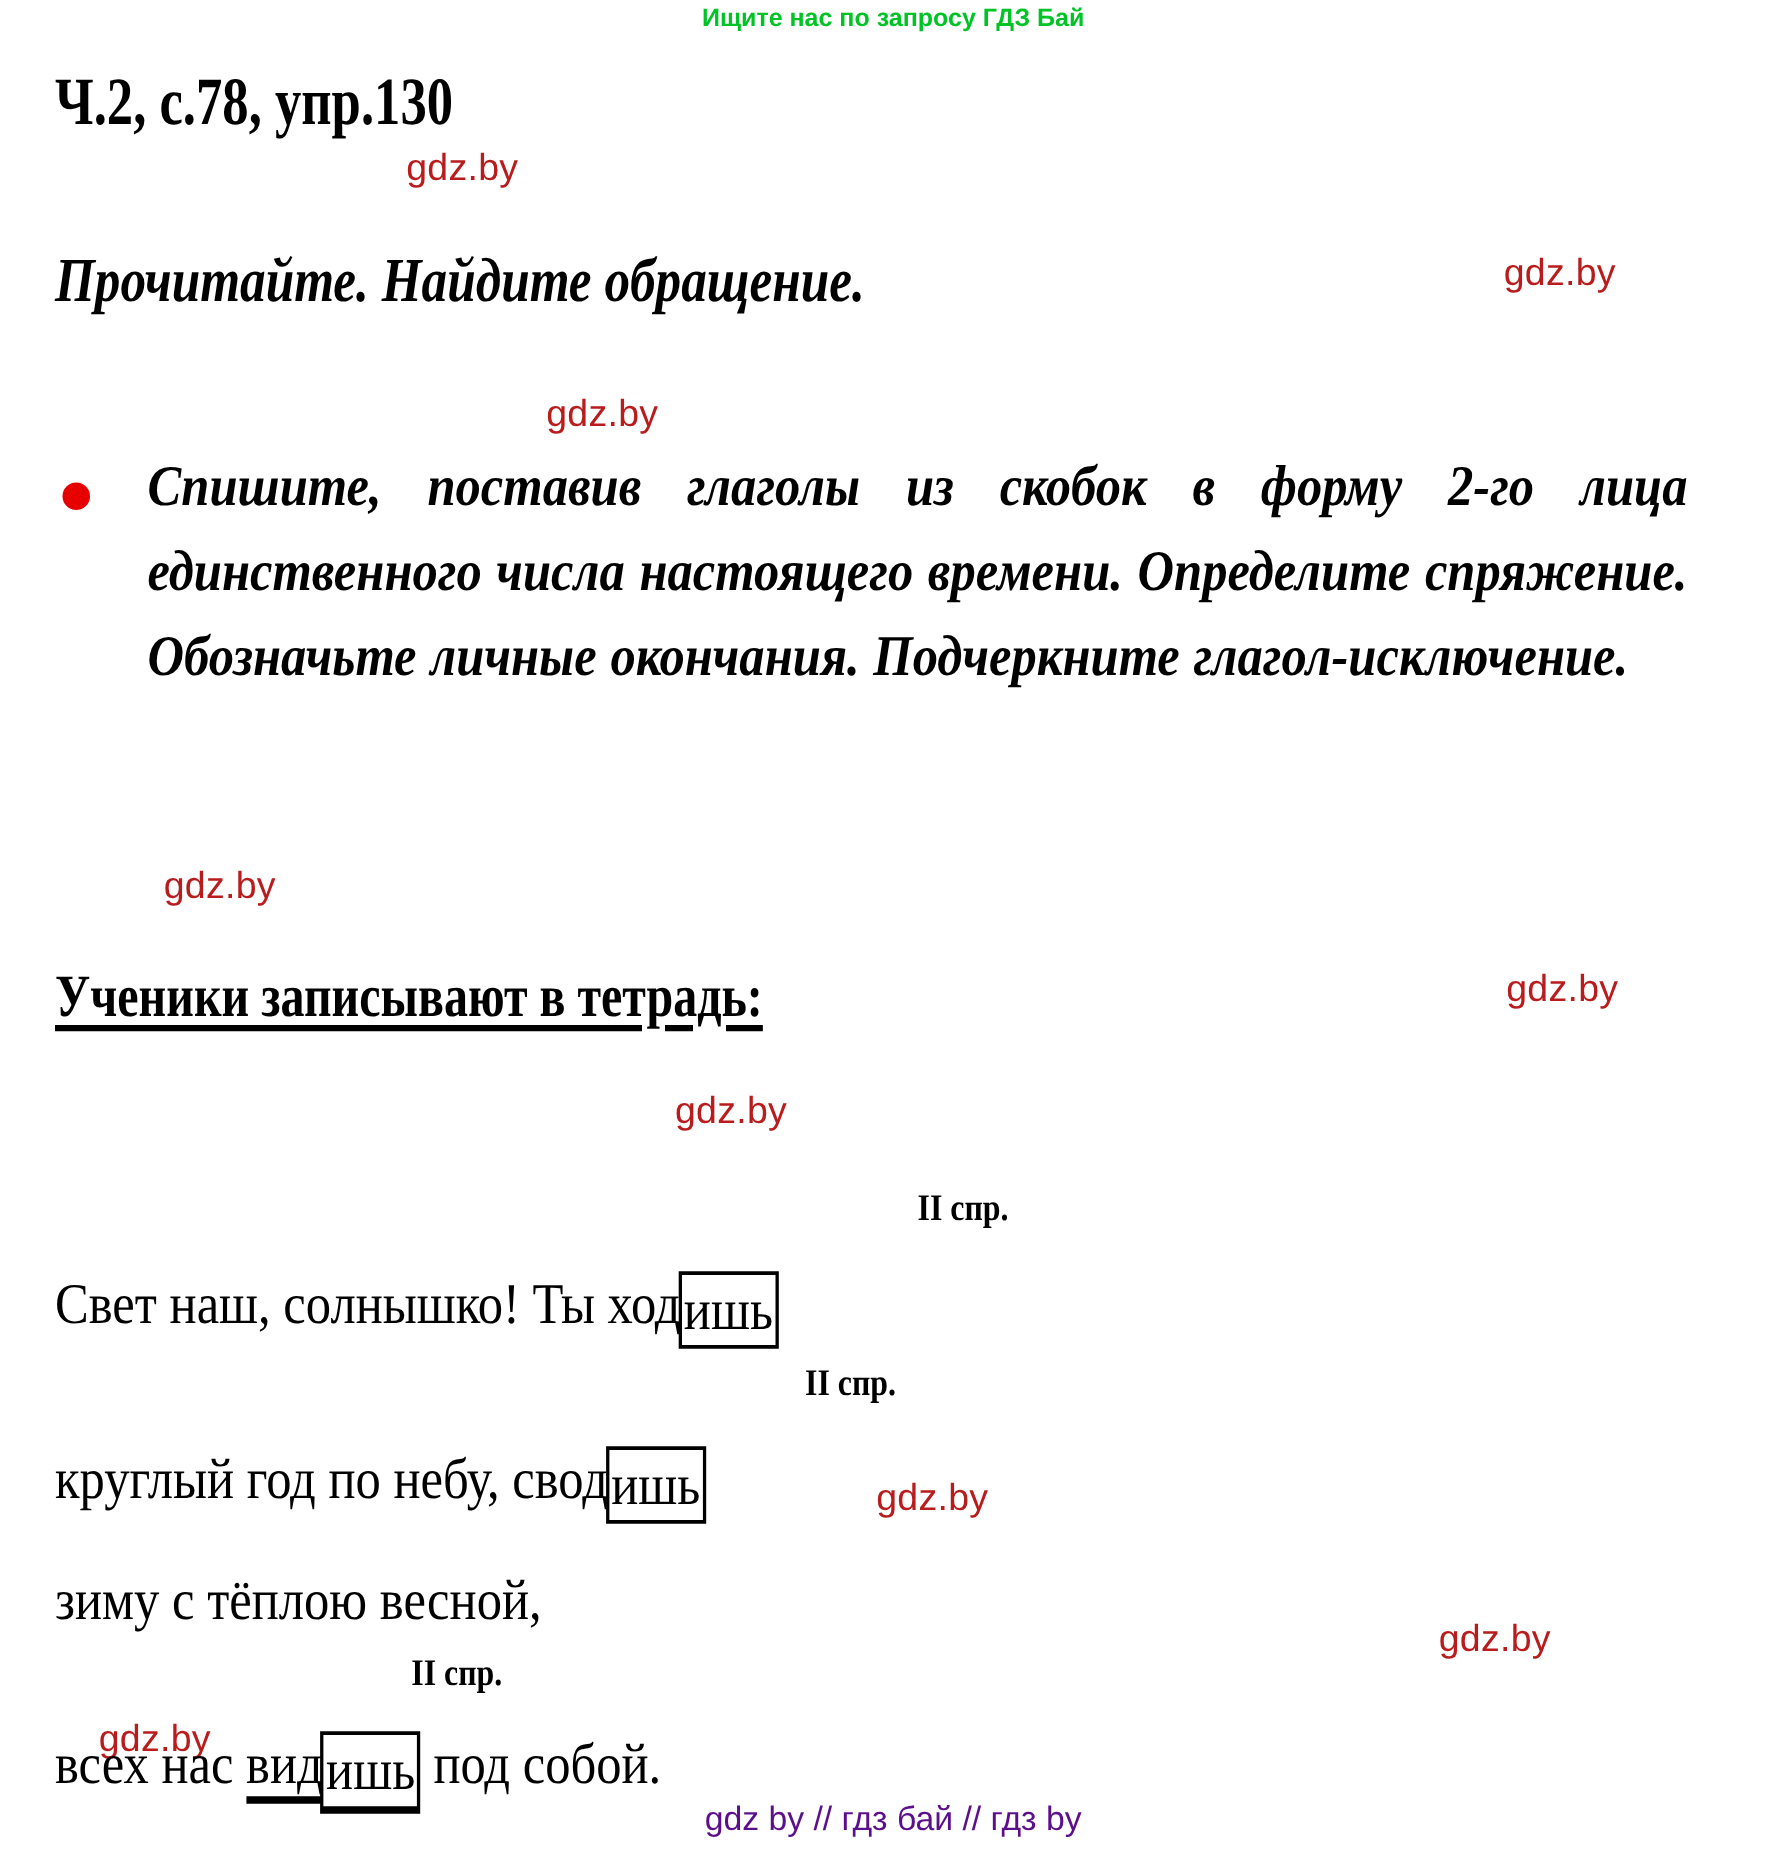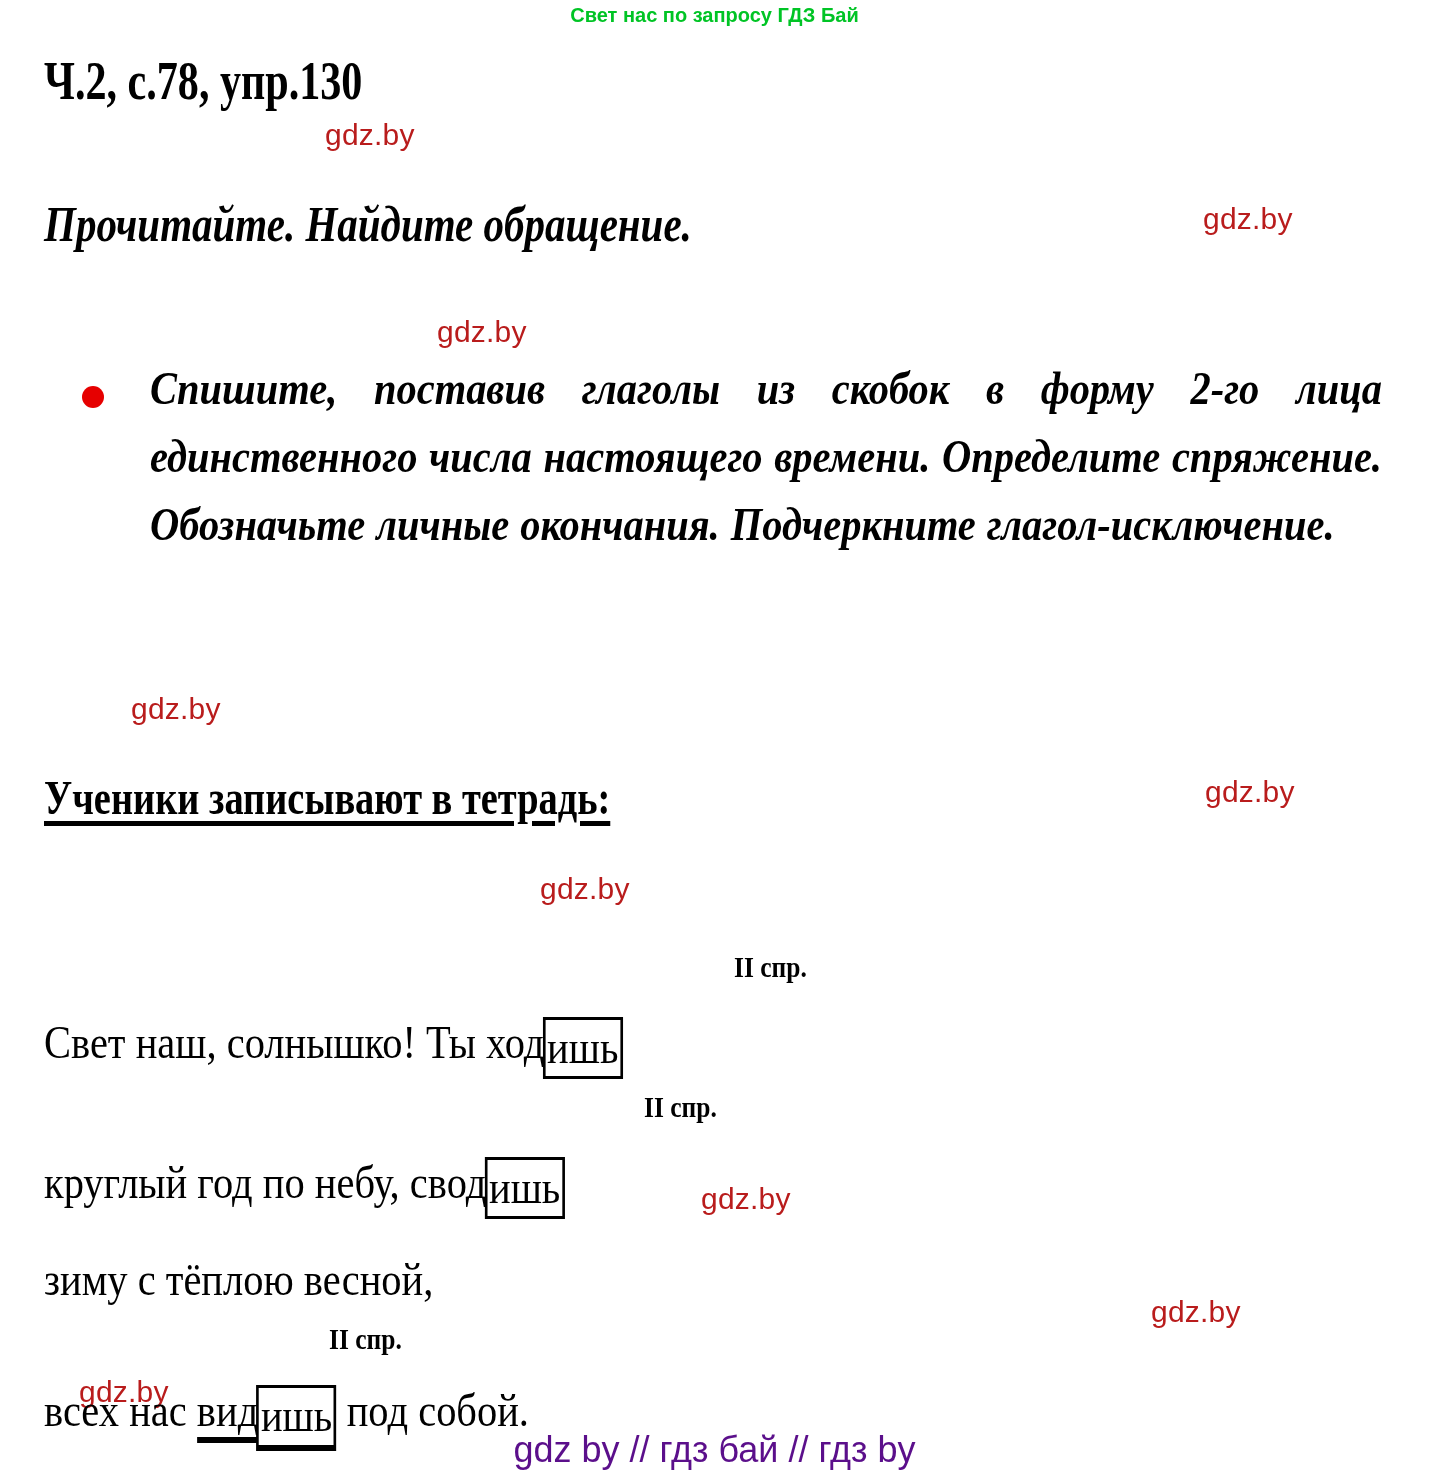--- a/index.html
+++ b/index.html
@@ -73,21 +73,20 @@
     transform-origin: left top;
     white-space: nowrap;
   }
 
   
   .task {
     position: absolute;
     left: 118px;
     top: 355px;
     width: 1240px;
-    margin-left: 32px;
   }
   .bullet-dot {
     position: absolute;
     left: -68px;
     top: 31px;
     width: 22px;
     height: 22px;
     border-radius: 50%;
     background: #e60000;
   }
@@ -169,31 +168,31 @@
   }
 
   
   .footer {
     position: absolute;
     left: 0;
     bottom: 12px;
     width: 1429px;
     text-align: center;
     font-family: "Liberation Sans", sans-serif;
-    font-size: 36px;
+    font-size: 27px;
     color: #5b0f8b;
     white-space: nowrap;
   }
 </style>
 </head>
 <body>
 
 <div id="page">
 
-  <div class="promo">Свет нас по запросу ГДЗ Бай</div>
+  <div class="promo">Ищите нас по запросу ГДЗ Бай</div>
 
   <div id="watermark-layer">
       <div class="wm" style="left: 325px; top: 118px;">gdz.by</div>
       <div class="wm" style="left: 1203px; top: 202px;">gdz.by</div>
       <div class="wm" style="left: 437px; top: 315px;">gdz.by</div>
       <div class="wm" style="left: 131px; top: 692px;">gdz.by</div>
       <div class="wm" style="left: 1205px; top: 775px;">gdz.by</div>
       <div class="wm" style="left: 540px; top: 872px;">gdz.by</div>
       <div class="wm" style="left: 701px; top: 1182px;">gdz.by</div>
       <div class="wm" style="left: 1151px; top: 1295px;">gdz.by</div>

